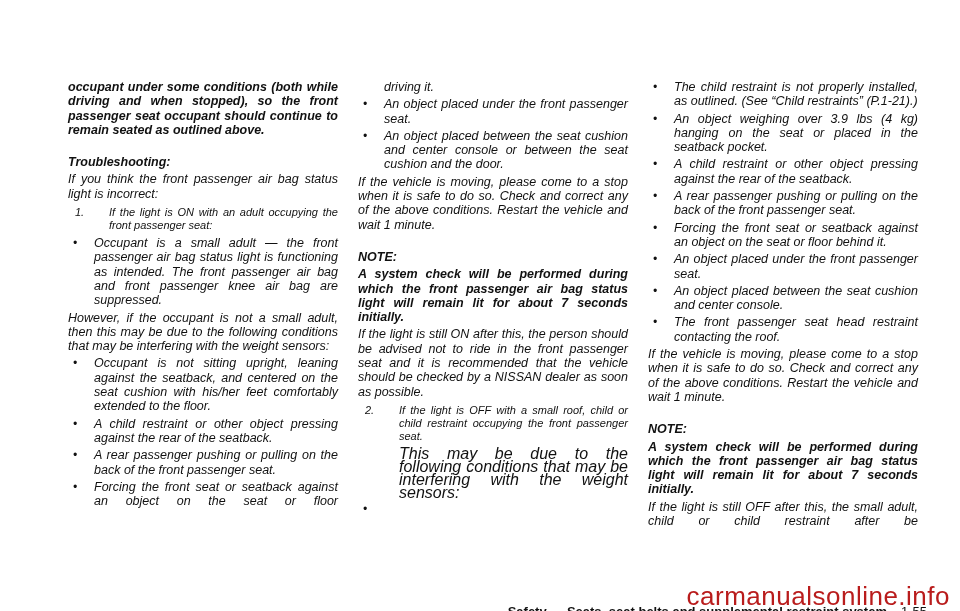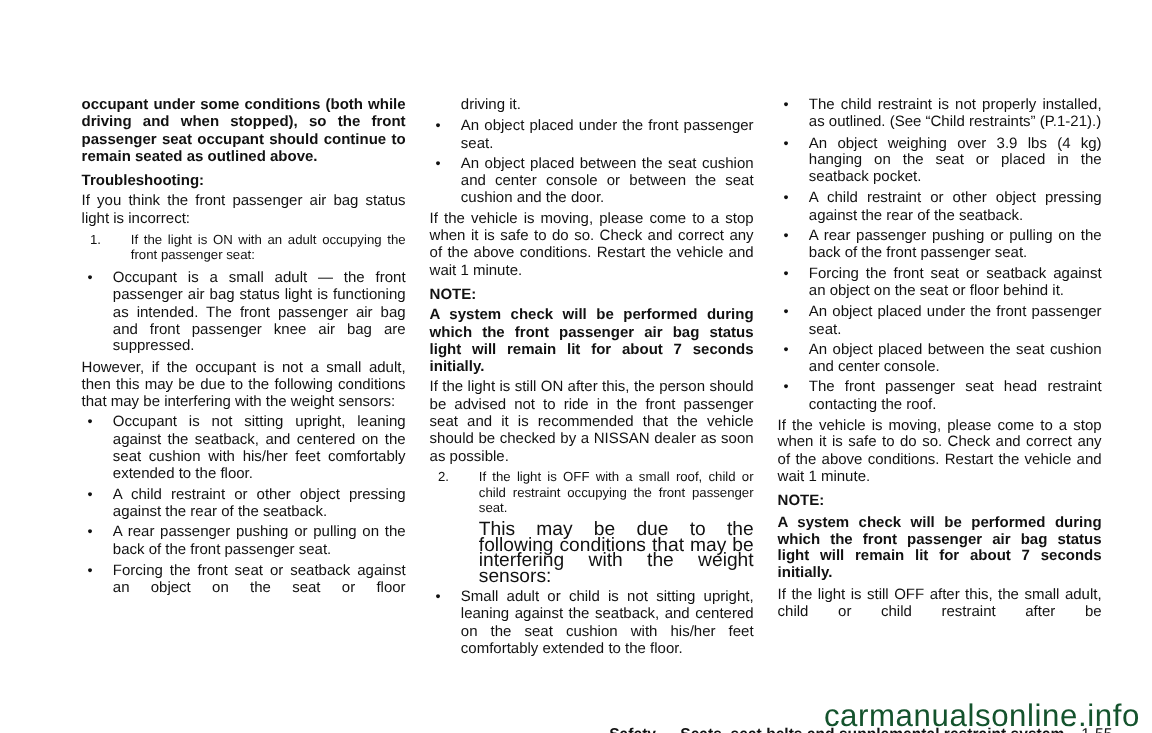--- a/index.html
+++ b/index.html
@@ -16,24 +16,25 @@
     left: 68px; top: 80px;
     width: 850px;
     display: flex;
     gap: 20px;
   }
   .column {
     width: 270px;
     font-size: 12.5px;
     line-height: 14.3px;
     text-align: justify;
+    font-style: italic;
   }
   .block { margin: 0 0 3px 0; }
   .bold { font-weight: bold; }
-  .heading { margin-top: 6px; }
+  .heading { margin-top: 18px; }
   .bullet { position: relative; padding-left: 26px; }
   .bullet .glyph {
     position: absolute; left: 5px; top: 0;
     font-size: 12px;
   }
   .numbered {
     position: relative;
     padding-left: 41px;
     font-size: 11px;
     line-height: 13px;
@@ -55,21 +56,21 @@
     line-height: 15px;
     white-space: nowrap;
     margin-top: 36px;
   }
   .footer .title { font-weight: bold; }
   .footer .pagenum { margin-left: 14px; }
   .watermark {
     position: absolute;
     right: 10px; top: 581px;
     font-size: 26px;
-    color: #14532d;
+    color: #b91c1c;
     letter-spacing: 0.5px;
   }
 </style>
 </head>
 <body>
 
 <div class="columns">
 
   <div class="column">
     <p class="block bold">occupant under some conditions (both while driving and when stopped), so the front passenger seat occupant should continue to remain seated as outlined above.</p>
@@ -116,21 +117,20 @@
     <p class="block heading bold">NOTE:</p>
     <p class="block bold">A system check will be performed during which the front passenger air bag status light will remain lit for about 7 seconds initially.</p>
     <p class="block">If the light is still ON after this, the person should be advised not to ride in the front passenger seat and it is recommended that the vehicle should be checked by a NISSAN dealer as soon as possible.</p>
     <div class="block numbered">
       <span class="num">2.</span>
       <span>If the light is OFF with a small roof, child or child restraint occupying the front passenger seat.</span>
     </div>
     <div class="block step-note">This may be due to the following conditions that may be interfering with the weight sensors:</div>
     <div class="block bullet">
       <span class="glyph">•</span>
-      <span>Small adult or child is not sitting upright, leaning against the seatback, and centered on the seat cushion with his/her feet comfortably extended to the floor.</span>
     </div>
   </div>
 
   <div class="column">
     <div class="block bullet">
       <span class="glyph">•</span>
       <span>The child restraint is not properly installed, as outlined. (See “Child restraints” (P.1-21).)</span>
     </div>
     <div class="block bullet">
       <span class="glyph">•</span>

